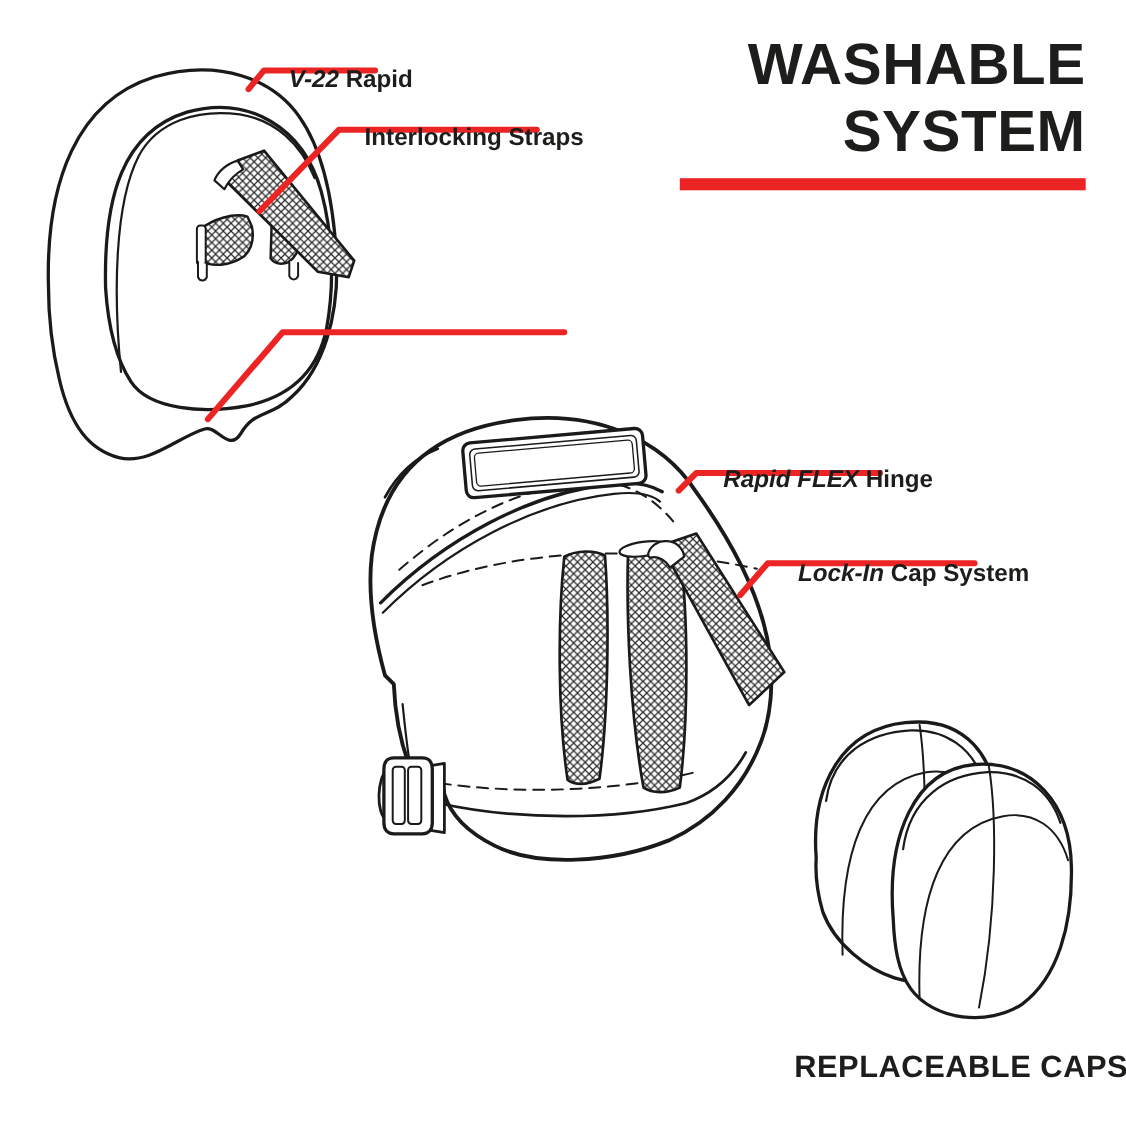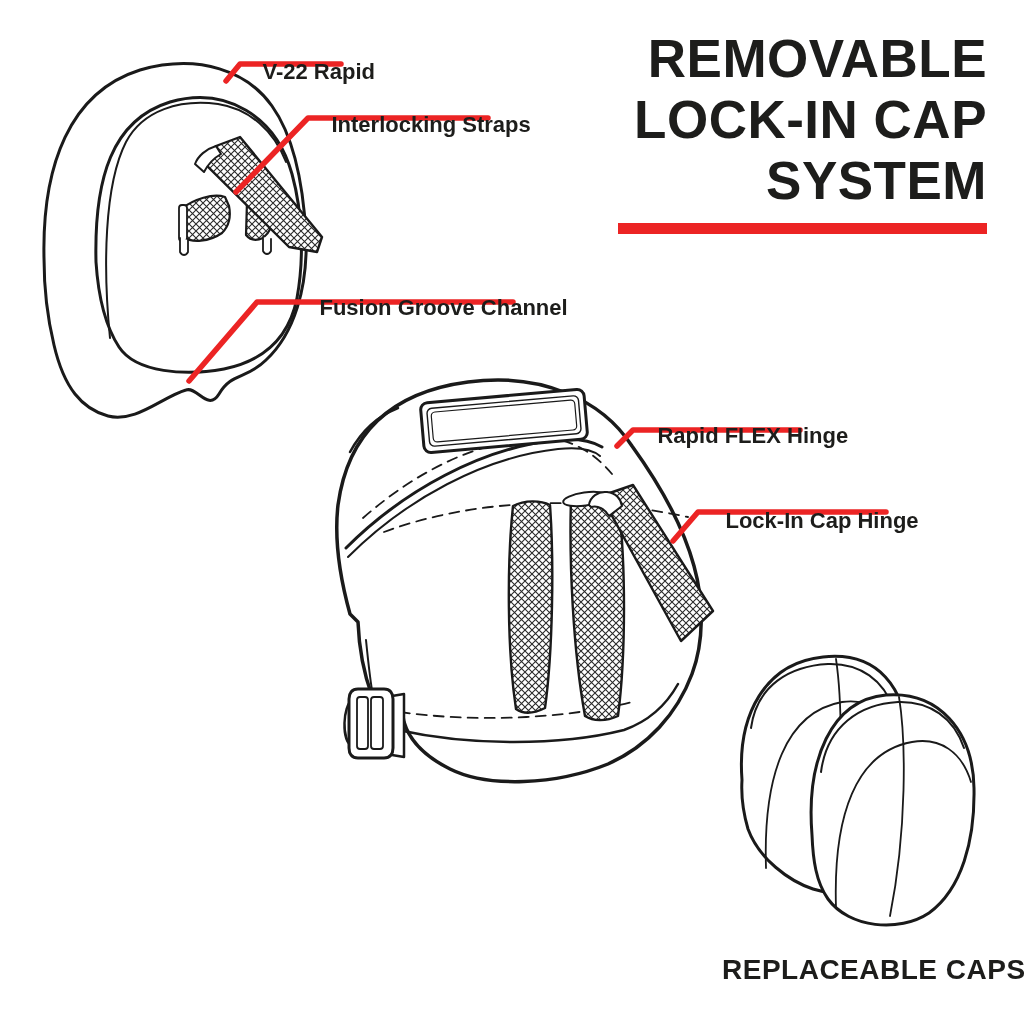--- a/index.html
+++ b/index.html
@@ -14,21 +14,21 @@
   .dash{fill:none;stroke:var(--line,#1a1a1a);stroke-width:1.8;stroke-dasharray:10 7;}
   .red-line{fill:none;stroke:var(--accent,#ec2424);stroke-width:5.5;stroke-linejoin:round;stroke-linecap:round;}
   .title-block{
     position:absolute;top:28px;right:37px;text-align:right;
     font-weight:700;font-size:53px;line-height:61px;letter-spacing:.5px;color:var(--ink,#1d1d1b);
   }
   .title-underline{margin-top:12px;margin-left:auto;width:369px;height:11px;background:var(--accent,#ec2424);}
   .callout{
     position:absolute;font-weight:700;font-size:22px;line-height:24px;white-space:pre;color:var(--ink,#1d1d1b);
   }
-  .callout .em{}
+  .callout .em{font-style:italic;}
   .caption{
     position:absolute;font-weight:700;font-size:28px;letter-spacing:.5px;white-space:pre;color:var(--ink,#1d1d1b);
   }
 </style>
 </head>
 <body>
 
 <div class="canvas">
 
   <svg class="art" viewBox="0 0 1024 1024" aria-hidden="true">
@@ -110,37 +110,33 @@
     <g>
       <polyline class="red-line" points="341,64 240,64 226,81"></polyline>
       <polyline class="red-line" points="488,118 308,118 236,192"></polyline>
       <polyline class="red-line" points="513,302 257,302 189,381"></polyline>
       <polyline class="red-line" points="800,430 633,430 617,446"></polyline>
       <polyline class="red-line" points="886,512 698,512 673,541"></polyline>
     </g>
   </svg>
 
   <div class="title-block">
-    <div>REMOVABLE</div>
-    <div>LOCK-IN CAP</div>
+    <div>WASHABLE</div>
     <div>SYSTEM</div>
     <div class="title-underline"></div>
   </div>
 
   <div class="callout" style="left:238px;top:36px;">
     <span class="em">V-22</span><span> Rapid</span>
   </div>
   <div class="callout" style="left:307px;top:89px;text-align:right;">
     <span class="em"></span><span>Interlocking Straps</span>
   </div>
-  <div class="callout" style="left:295px;top:272px;">
-    <span class="em">Fusion Groove</span><span> Channel</span>
-  </div>
   <div class="callout" style="left:633px;top:400px;">
     <span class="em">Rapid FLEX</span><span> Hinge</span>
   </div>
   <div class="callout" style="left:701px;top:485px;">
-    <span class="em">Lock-In</span><span> Cap Hinge</span>
+    <span class="em">Lock-In</span><span> Cap System</span>
   </div>
 
   <div class="caption" style="left:722px;top:954px;">REPLACEABLE CAPS</div>
 
 </div>
 
 </body></html>

